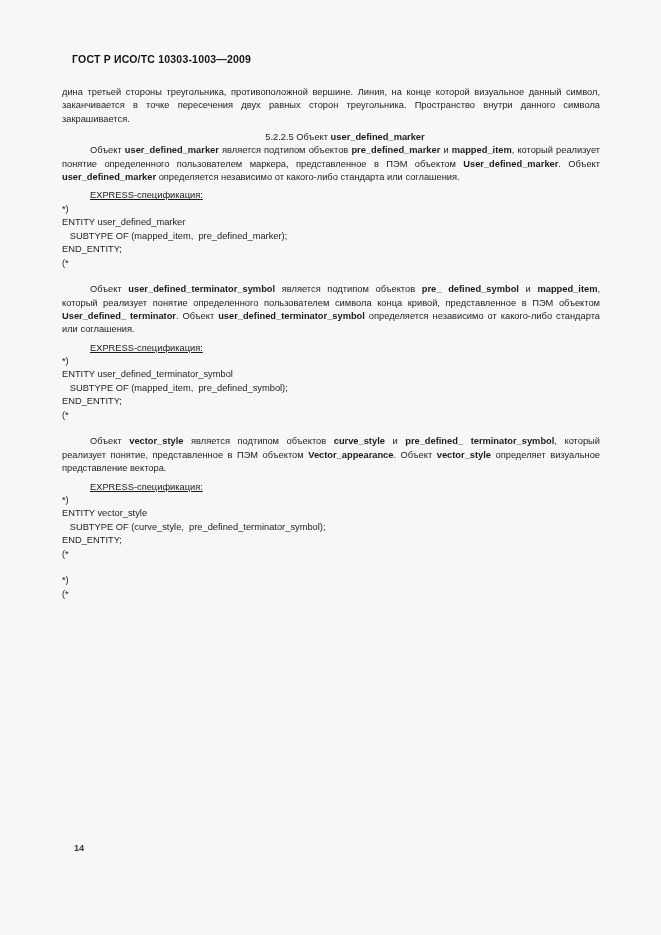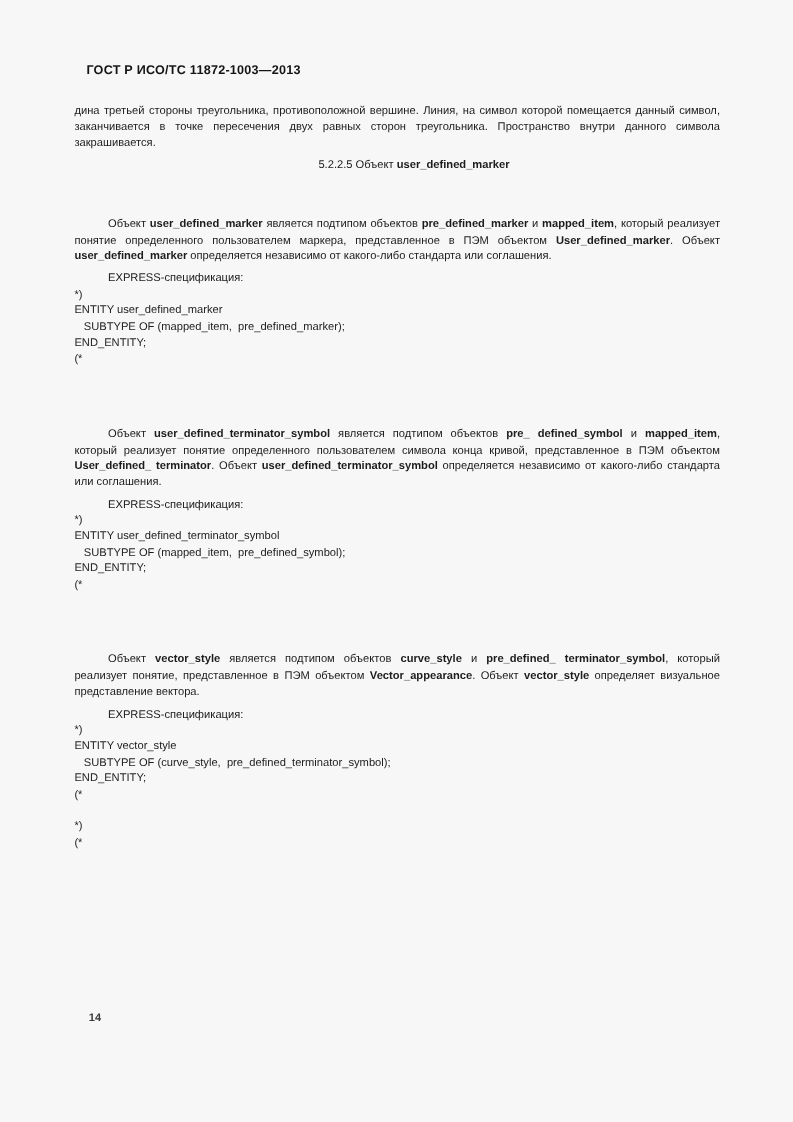--- a/index.html
+++ b/index.html
@@ -47,41 +47,41 @@
     font-size: 9.3px;
     line-height: 13.35px;
     text-align: justify;
     text-justify: inter-word;
     color: #1c1c1c;
     margin: 0;
     hyphens: none;
   }
   .para.indent {
     text-indent: 28px;
-    margin-top: 36px;
   }
   .heading {
     font-size: 9.3px;
     line-height: 13.35px;
     color: #1c1c1c;
     text-indent: 28px;
     margin: 0;
     text-align: center;
   }
   .heading b { font-weight: bold; }
   b, strong { font-weight: bold; }
   .gap-sm { height: 5px; }
   .gap-lg { height: 13px; }
   .express-label {
     font-size: 9.3px;
     line-height: 13.35px;
     text-indent: 28px;
     margin: 0;
   }
   .express-label span {
+    text-decoration: underline;
     text-underline-offset: 1px;
   }
   .code {
     font-size: 9.3px;
     line-height: 13.5px;
     color: #1c1c1c;
     white-space: pre;
     margin: 0;
   }
   .folio {
@@ -91,25 +91,25 @@
     font-size: 9.2px;
     font-weight: bold;
     color: #3a3a3a;
   }
 </style>
 </head>
 <body style="background: rgb(247, 247, 247);">
 
 <div class="page">
 
-  <div class="header">ГОСТ Р ИСО/ТС 11872-1003—2013</div>
+  <div class="header">ГОСТ Р ИСО/ТС 10303-1003—2009</div>
 
   <div class="content">
 
-    <p class="para">дина третьей стороны треугольника, противоположной вершине. Линия, на символ которой помещается данный символ, заканчивается в точке пересечения двух равных сторон треугольника. Пространство внутри данного символа закрашивается.</p>
+    <p class="para">дина третьей стороны треугольника, противоположной вершине. Линия, на конце которой визуальное данный символ, заканчивается в точке пересечения двух равных сторон треугольника. Пространство внутри данного символа закрашивается.</p>
 
     <div class="gap-sm"></div>
 
     <div>
       <p class="heading">
         <span>5.2.2.5</span>
         <span>Объект</span>
         <b>user_defined_marker</b>
       </p>
       <p class="para indent"><span>Объект </span><b>user_defined_marker</b><span> является подтипом объектов </span><b>pre_defined_marker</b><span> и </span><b>mapped_item</b><span>, который реализует понятие определенного пользователем маркера, представленное в ПЭМ объектом </span><b>User_defined_marker</b><span>. Объект </span><b>user_defined_marker</b><span> определяется независимо от какого-либо стандарта или соглашения.</span></p>

